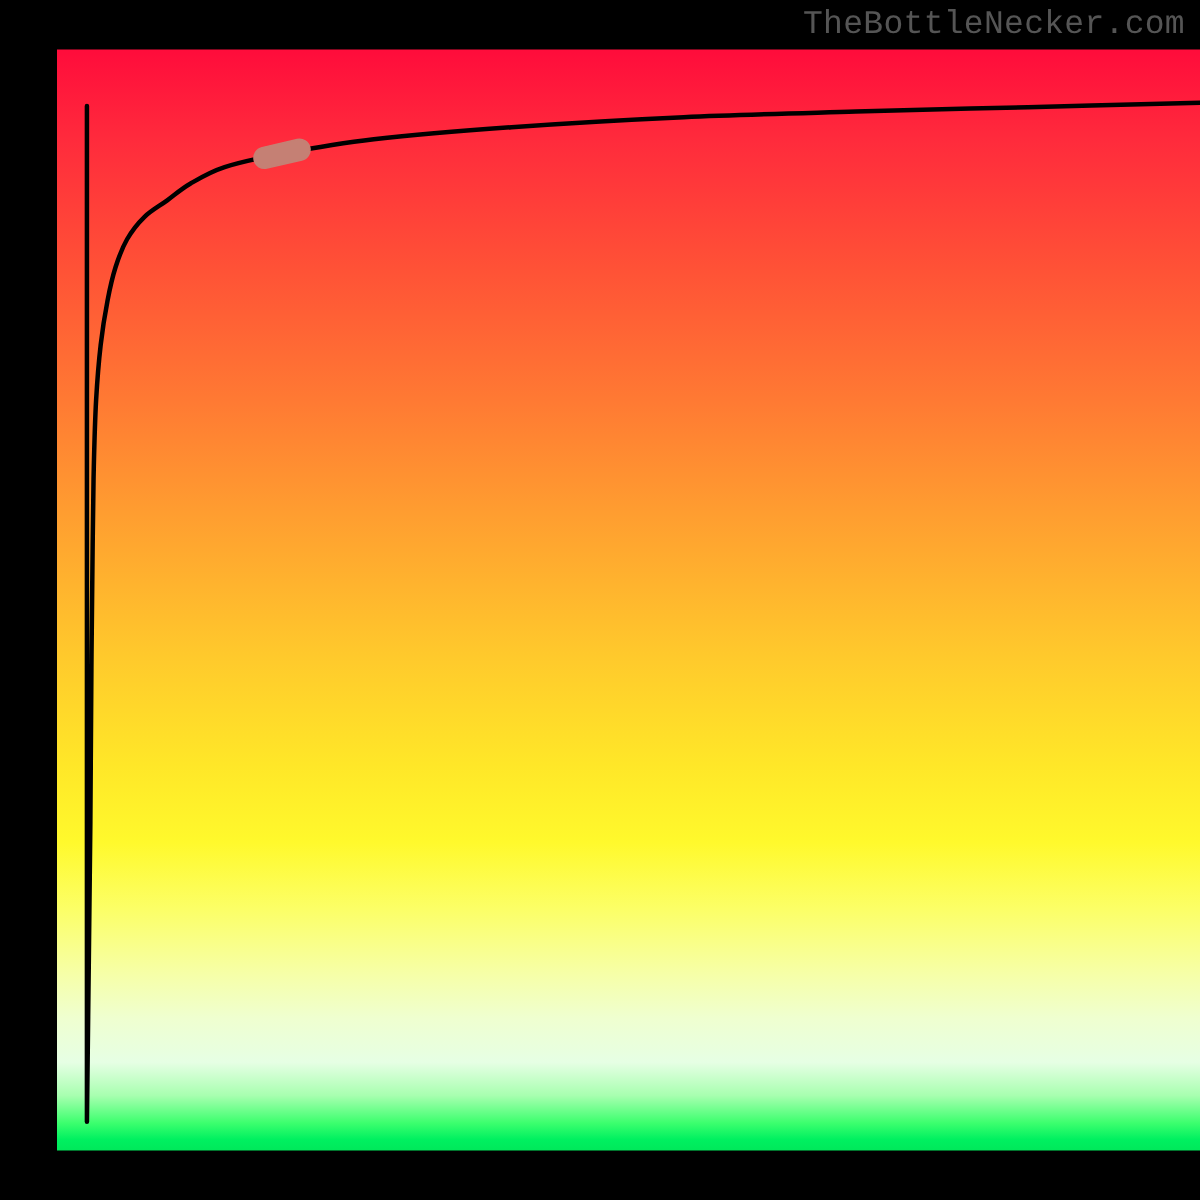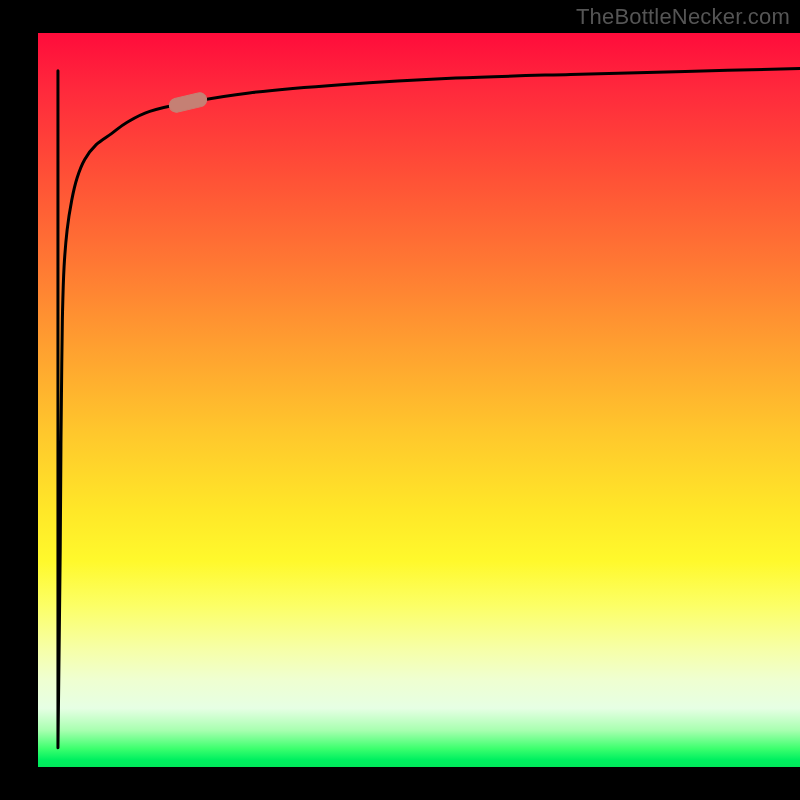--- a/index.html
+++ b/index.html
@@ -19,20 +19,21 @@
   }
   .watermark {
     position: absolute;
     top: 4px;
     right: 10px;
     color: #555;
     font-size: 22px;
     font-weight: 500;
     letter-spacing: 0.2px;
     z-index: 20;
+    font-family: Liberation Mono, monospace;
   }
   .plot-outer {
     position: absolute;
     left: 35px;
     top: 30px;
     width: 765px;
     height: 740px;
     background: #000;
   }
   .plot-inner {

